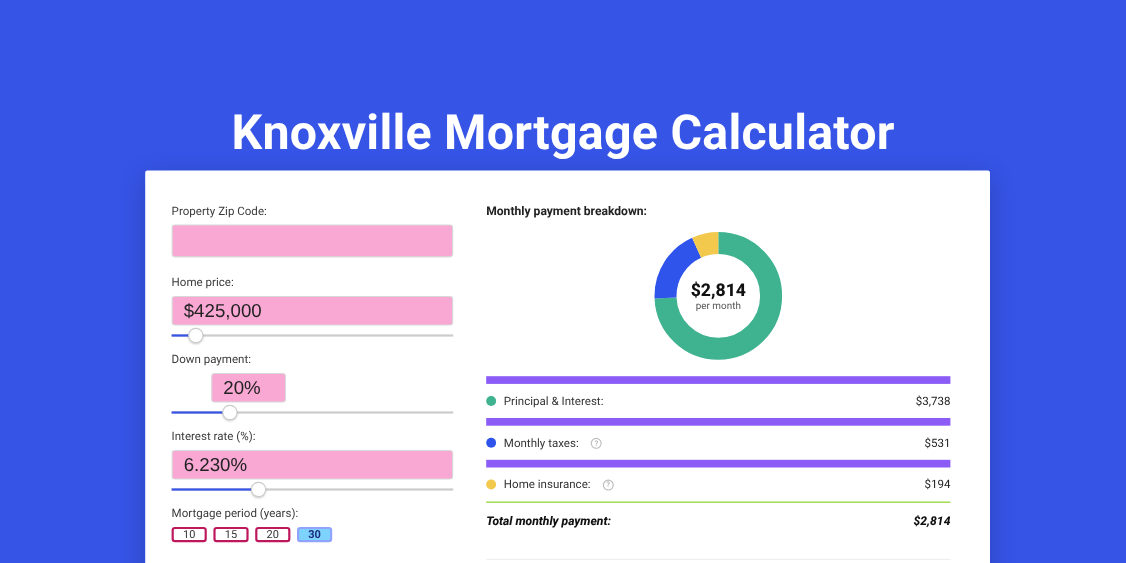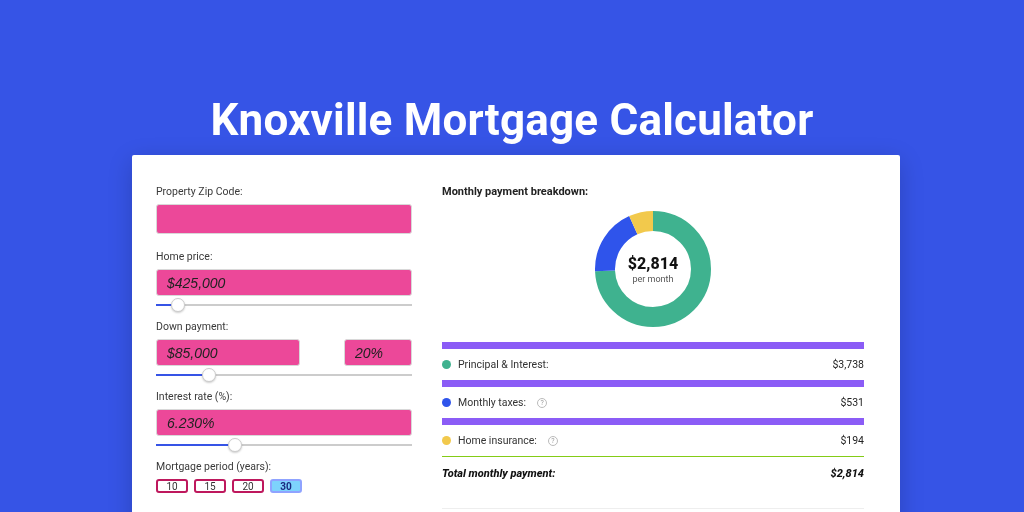--- a/index.html
+++ b/index.html
@@ -3,21 +3,21 @@
 <meta charset="utf-8">
 <style>
   * { box-sizing: border-box; margin: 0; padding: 0; }
   html, body { width: 1024px; height: 512px; overflow: hidden; font-family: -apple-system, BlinkMacSystemFont, "Segoe UI", Roboto, Arial, sans-serif; }
   .page { width: 1024px; height: 512px; background: #3654E6; position: relative; }
   .title { position: absolute; top: 94px; left: 0; width: 100%; text-align: center; color: #fff; font-size: 44px; font-weight: 700; letter-spacing: 0.2px; }
   .card { position: absolute; top: 155px; left: 132px; width: 768px; height: 400px; background: #fff; border-radius: 2px; box-shadow: 0 6px 24px rgba(0,0,0,0.18); padding: 30px 36px 0 24px; display: flex; }
 
   .left { width: 256px; flex: 0 0 256px; font-size: 11px; color: #444; }
   .label { font-size: 10.5px; color: #3a3a3a; margin-bottom: 6px; }
-  .input { width: 100%; height: 27px; border: 1px solid #d8d8d8; border-radius: 3px; background: #ec4899; padding: 0 10px; font-size: 14px; color: #222; font-style: italic; }
+  .input { width: 100%; height: 27px; border: 1px solid #d8d8d8; border-radius: 3px; background: #f9a8d4; padding: 0 10px; font-size: 17px; color: #222; }
   .input::placeholder{color:#888;}
   .slider-track { position: relative; height: 2px; background: #ccc; margin: 8px 0 14px 0; }
   .slider-fill { position: absolute; left: 0; top: 0; height: 2px; background: #3654E6; }
   .slider-thumb { position: absolute; top: -6px; width: 14px; height: 14px; background: #fff; border: 1px solid #ccc; border-radius: 50%; box-shadow: 0 1px 2px rgba(0,0,0,0.2); }
   .row { display: flex; gap: 8px; }
   .row .input:first-child { flex: 1 1 auto; }
   .row .input:last-child { width: 68px; flex: 0 0 68px; margin-left: 36px; }
 
   .period-row { display: flex; gap: 6px; margin-top: 6px; }
   .period-btn { width: 32px; height: 14px; border: 2px solid #be185d; border-radius: 3px; background: #fff; font-size: 10px; color: #333; display: flex; align-items: center; justify-content: center; cursor: pointer; }
@@ -61,21 +61,20 @@
 
       <div class="label">Home price:</div>
       <input class="input" value="$425,000" style="">
       <div class="slider-track">
         <div class="slider-fill" style="width:8%;"></div>
         <div class="slider-thumb" style="left:6%;"></div>
       </div>
 
       <div class="label">Down payment:</div>
       <div class="row">
-        <input class="input" value="$85,000" style="">
         <input class="input" value="20%" style="">
       </div>
       <div class="slider-track">
         <div class="slider-fill" style="width:20%;"></div>
         <div class="slider-thumb" style="left:18%;"></div>
       </div>
 
       <div class="label">Interest rate (%):</div>
       <input class="input" value="6.230%" style="">
       <div class="slider-track">

